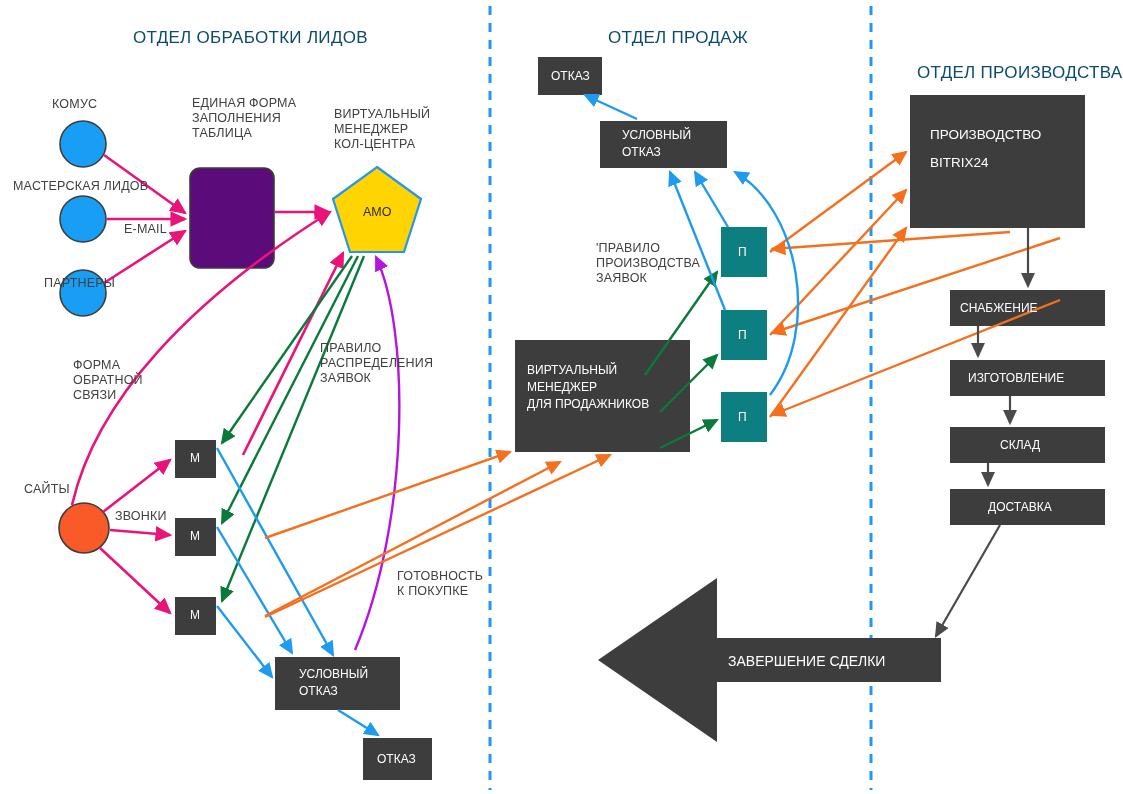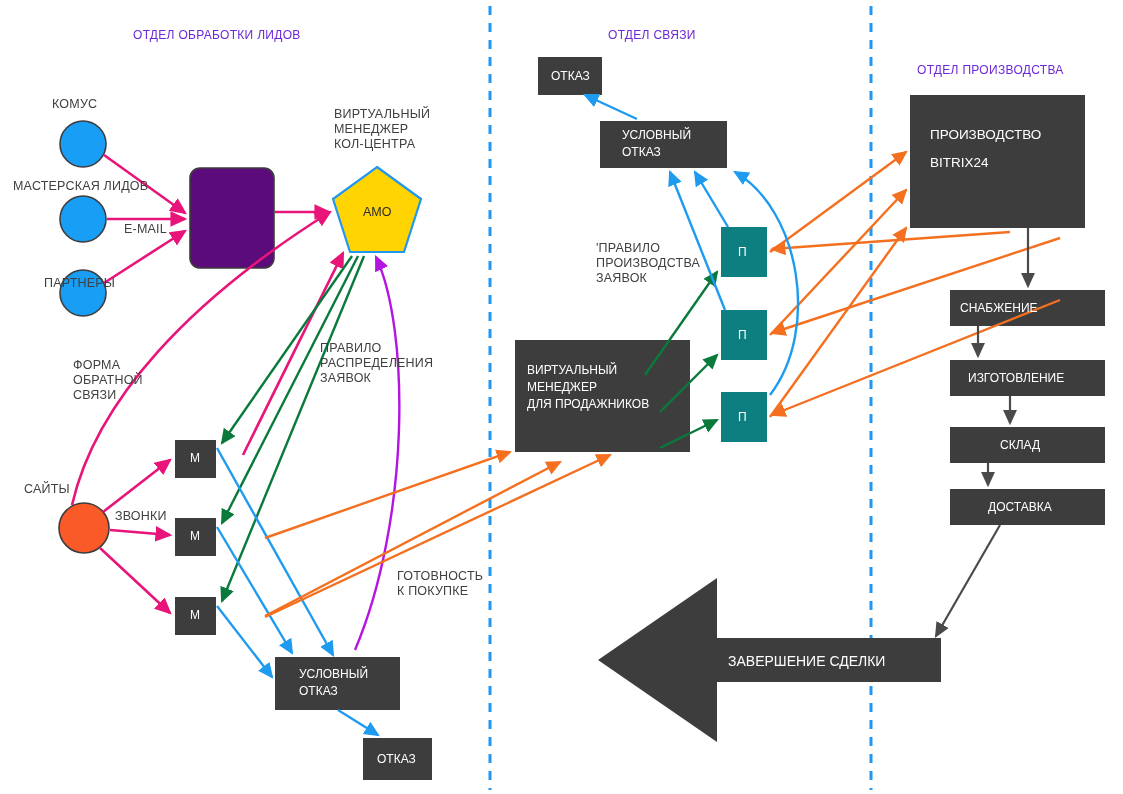--- a/index.html
+++ b/index.html
@@ -1,20 +1,20 @@
 <!DOCTYPE html>
 <html><head>
 <meta charset="utf-8">
 <style>
   html,body{margin:0;padding:0;background:#ffffff;}
   body{width:1123px;height:794px;font-family:"Liberation Sans",sans-serif;}
   #stage{position:relative;width:1123px;height:794px;overflow:hidden;background:#fff;}
   svg.layer{position:absolute;left:0;top:0;width:1123px;height:794px;}
   .lbl{position:absolute;color:#404040;font-size:12.5px;letter-spacing:.2px;line-height:15px;white-space:pre;}
-  .title{position:absolute;color:#6d28d9;font-size:12px;letter-spacing:.3px;white-space:nowrap;}
+  .title{position:absolute;color:#0c4a6e;font-size:17px;letter-spacing:.3px;white-space:nowrap;}
   .boxtxt{position:absolute;color:#ffffff;font-size:12px;line-height:17px;white-space:pre;}
   .nodeTxtDark{position:absolute;color:#2b2b2b;font-size:12.5px;white-space:pre;}
   .bigtxt{position:absolute;color:#ffffff;font-size:14px;white-space:nowrap;}
 </style>
 </head>
 <body>
 
 <div id="stage">
 
   <svg class="layer" viewBox="0 0 1123 794">
@@ -124,28 +124,31 @@
     <path d="M637,119 L585,95" stroke="#1e9bef" stroke-width="2.4" fill="none" marker-end="url(#ahBlue)"></path>
 
     <path d="M1028,228 L1028,286" stroke="#4a4a4a" stroke-width="2.2" fill="none" marker-end="url(#ahGray)"></path>
     <path d="M978,326 L978,356" stroke="#4a4a4a" stroke-width="2.2" fill="none" marker-end="url(#ahGray)"></path>
     <path d="M1010,396 L1010,423" stroke="#4a4a4a" stroke-width="2.2" fill="none" marker-end="url(#ahGray)"></path>
     <path d="M988,463 L988,485" stroke="#4a4a4a" stroke-width="2.2" fill="none" marker-end="url(#ahGray)"></path>
     <path d="M1000,525 L936,636" stroke="#4a4a4a" stroke-width="2.2" fill="none" marker-end="url(#ahGray)"></path>
   </svg>
 
   <div class="title" style="left:133px;top:28px;">ОТДЕЛ ОБРАБОТКИ ЛИДОВ</div>
-  <div class="title" style="left:608px;top:28px;">ОТДЕЛ СВЯЗИ</div>
+  <div class="title" style="left:608px;top:28px;">ОТДЕЛ ПРОДАЖ</div>
   <div class="title" style="left:917px;top:28px;margin-top:35px;">ОТДЕЛ ПРОИЗВОДСТВА</div>
 
   <div class="lbl" style="left:52px;top:97px;">КОМУС</div>
   <div class="lbl" style="left:13px;top:179px;">МАСТЕРСКАЯ ЛИДОВ</div>
   <div class="lbl" style="left:44px;top:252px;margin-top:24px;">ПАРТНЕРЫ</div>
   <div class="lbl" style="left:24px;top:482px;">САЙТЫ</div>
 
+  <div class="lbl" style="left:192px;top:96px;">ЕДИНАЯ ФОРМА
+ЗАПОЛНЕНИЯ
+ТАБЛИЦА</div>
   <div class="lbl" style="left:334px;top:107px;">ВИРТУАЛЬНЫЙ
 МЕНЕДЖЕР
 КОЛ-ЦЕНТРА</div>
   <div class="nodeTxtDark" style="left:363px;top:205px;">AMO</div>
 
   <div class="lbl" style="left:124px;top:222px;">E-MAIL</div>
   <div class="lbl" style="left:73px;top:358px;">ФОРМА
 ОБРАТНОЙ
 СВЯЗИ</div>
   <div class="lbl" style="left:115px;top:509px;">ЗВОНКИ</div>

